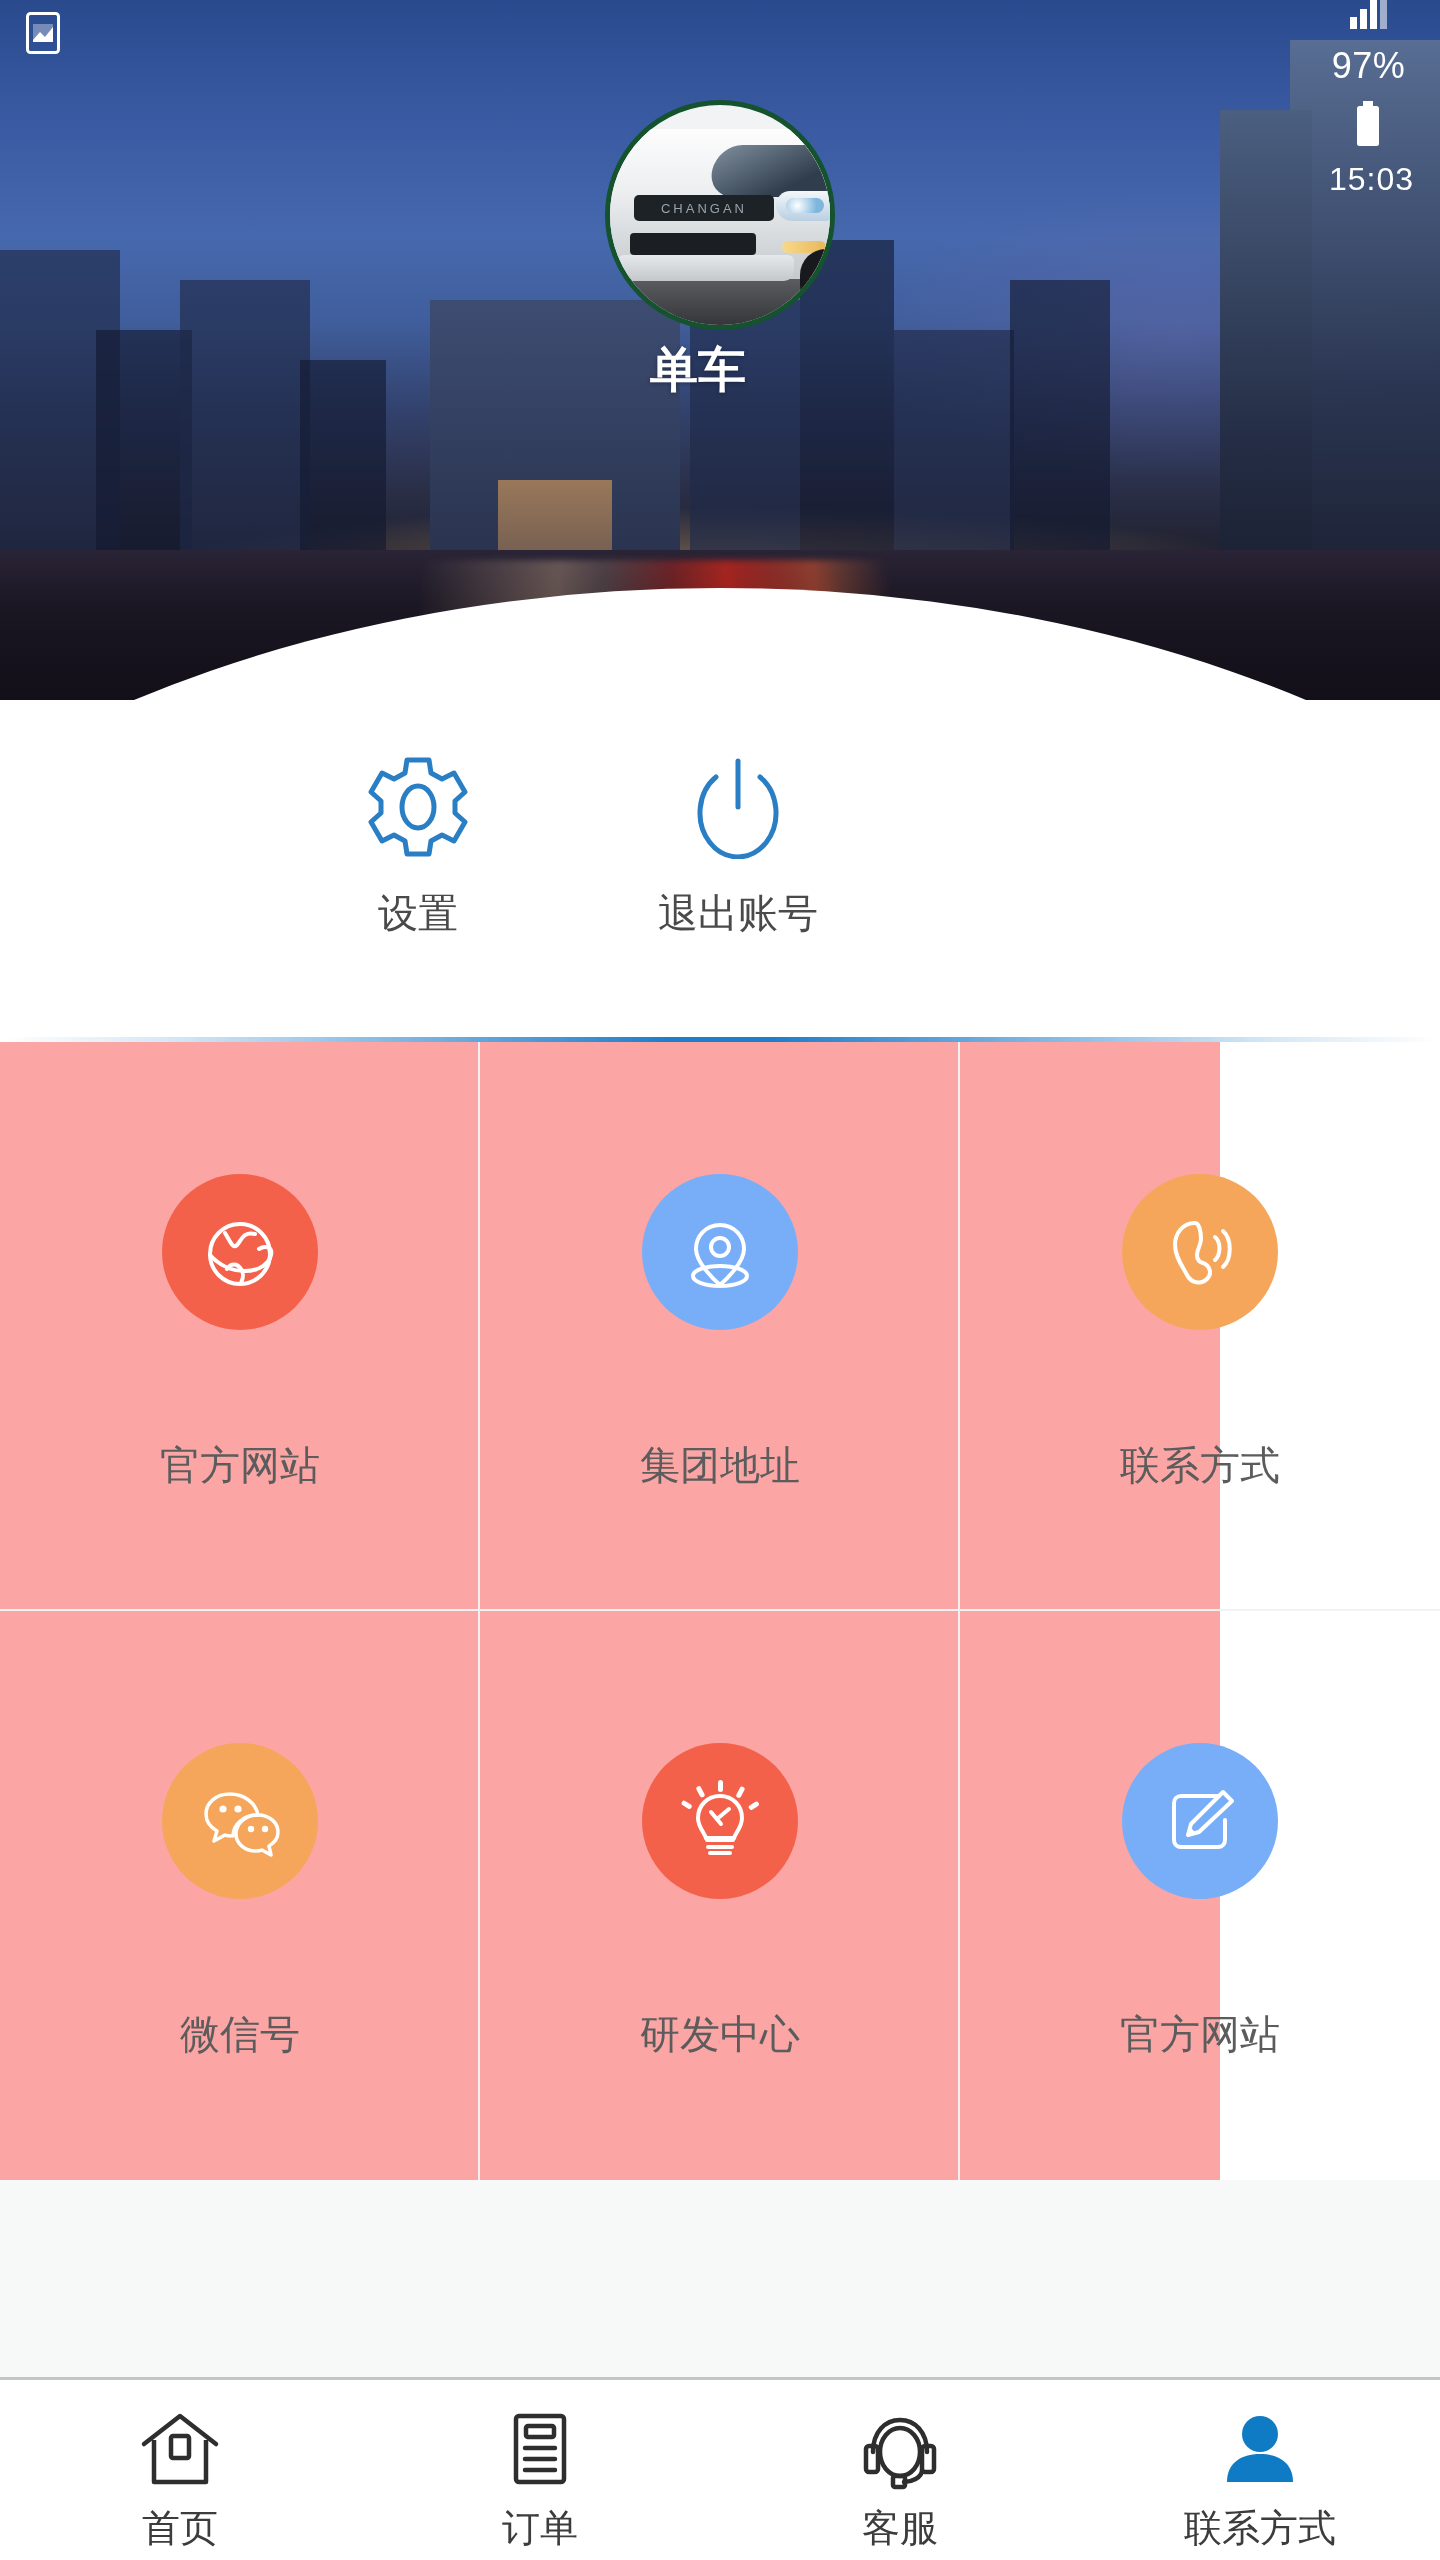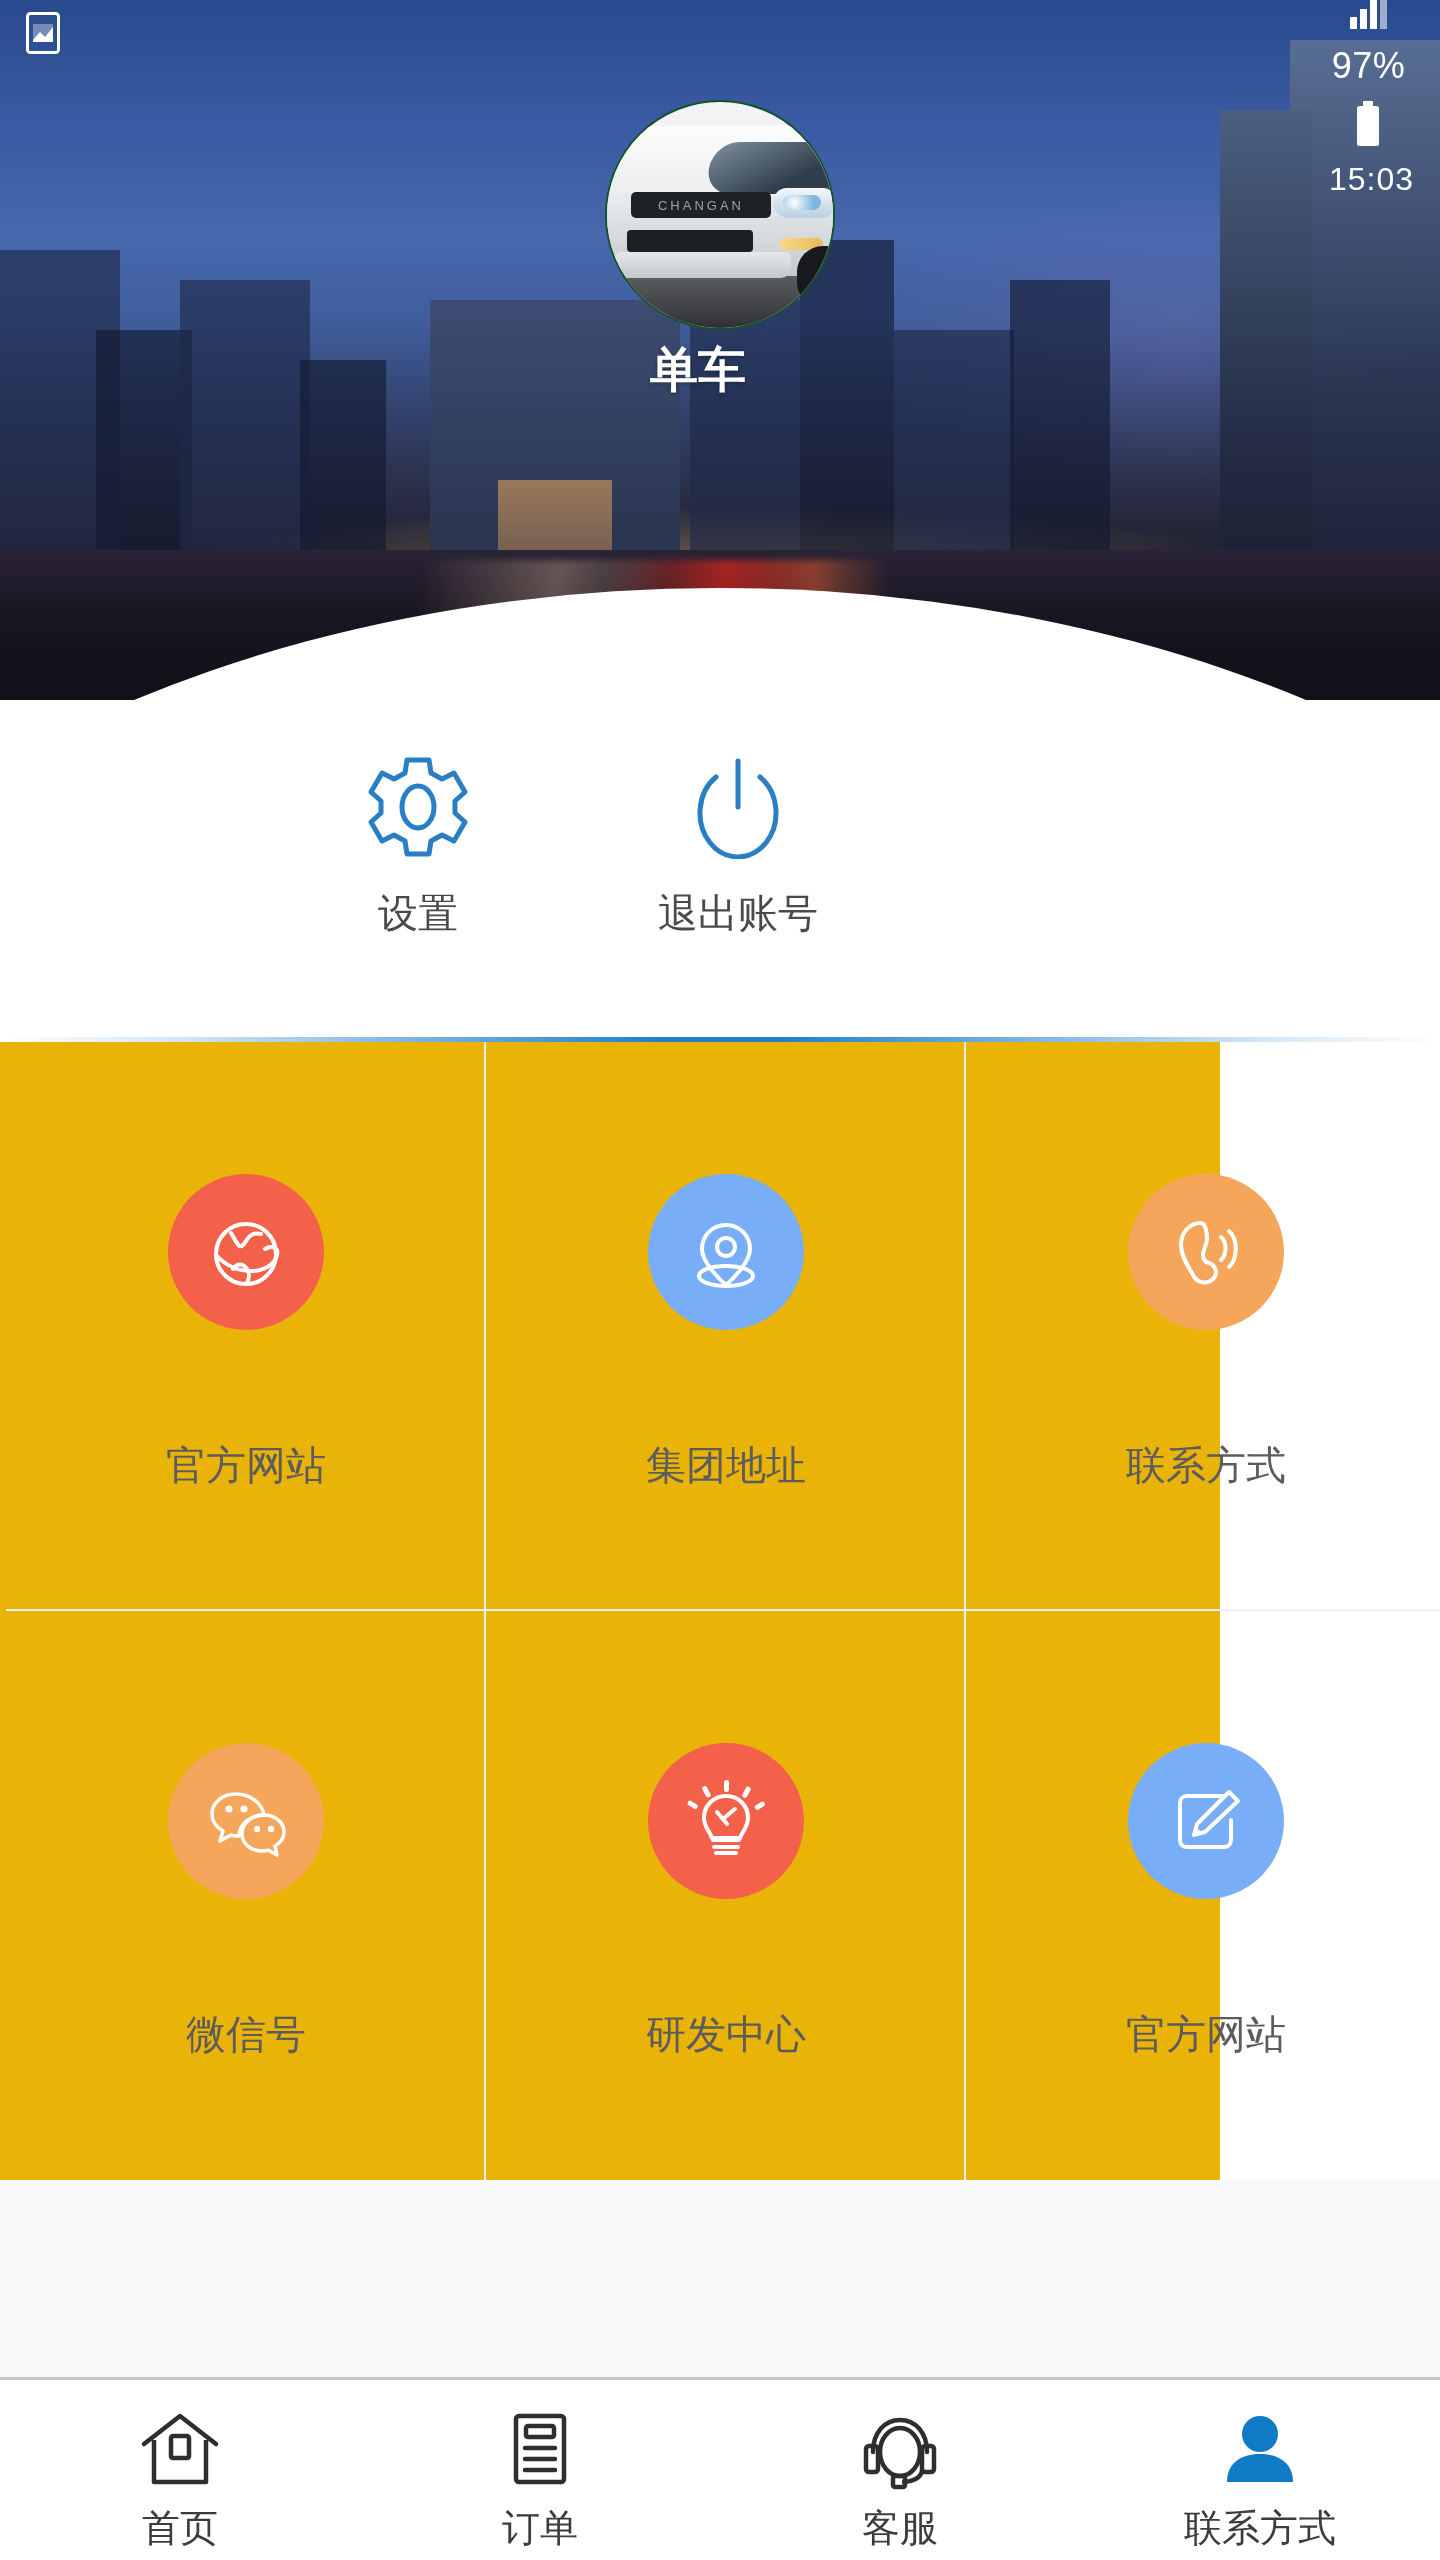--- a/index.html
+++ b/index.html
@@ -81,21 +81,21 @@
   #sb-battery-pct { font-size:36px; letter-spacing:.5px; }
   #sb-clock { font-size:32px; letter-spacing:1px; margin-left:6px; }
 
   
   #avatar-wrap {
     position:absolute; left:50%; top:100px; transform:translateX(-50%);
     width:230px; height:230px; z-index:5;
   }
   #avatar {
     width:230px; height:230px; border-radius:50%;
-    border:2px solid #14532d; overflow:hidden;
+    border:5px solid #14532d; overflow:hidden;
     background:#f2f3f5; position:relative;
   }
   
   #car-body {
     position:absolute; left:-6px; top:24px; width:250px; height:150px;
     background:linear-gradient(180deg,#fdfdfd 0%,#eceef0 42%,#d9dcdf 70%,#c6cacd 100%);
     border-radius:38px 44px 16px 16px;
   }
   #car-windshield {
     position:absolute; left:108px; top:16px; width:130px; height:52px;
@@ -164,22 +164,21 @@
 
   #blue-divider {
     position:absolute; left:0; top:1037px; width:1440px; height:5px;
     background:linear-gradient(90deg, rgba(20,120,200,0) 0%, rgba(20,120,200,.18) 12%, rgba(20,120,200,.95) 46%, rgba(20,120,200,.95) 54%, rgba(20,120,200,.18) 88%, rgba(20,120,200,0) 100%);
   }
 
   
   #grid {
     position:absolute; left:0; top:1042px; width:1220px; height:1138px;
     display:grid; grid-template-columns:repeat(3,480px); grid-template-rows:569px 569px;
-    background:#eab308;
-    padding-left:6px;
+    background:#fca5a5;
   }
   .grid-cell {
     display:flex; flex-direction:column; align-items:center;
     padding-top:132px; position:relative; cursor:pointer;
   }
   .grid-cell.sep-r:after {
     content:""; position:absolute; right:0; top:0; width:2px; height:100%;
     background:#eef0f4;
   }
   .grid-cell.sep-b:before {

